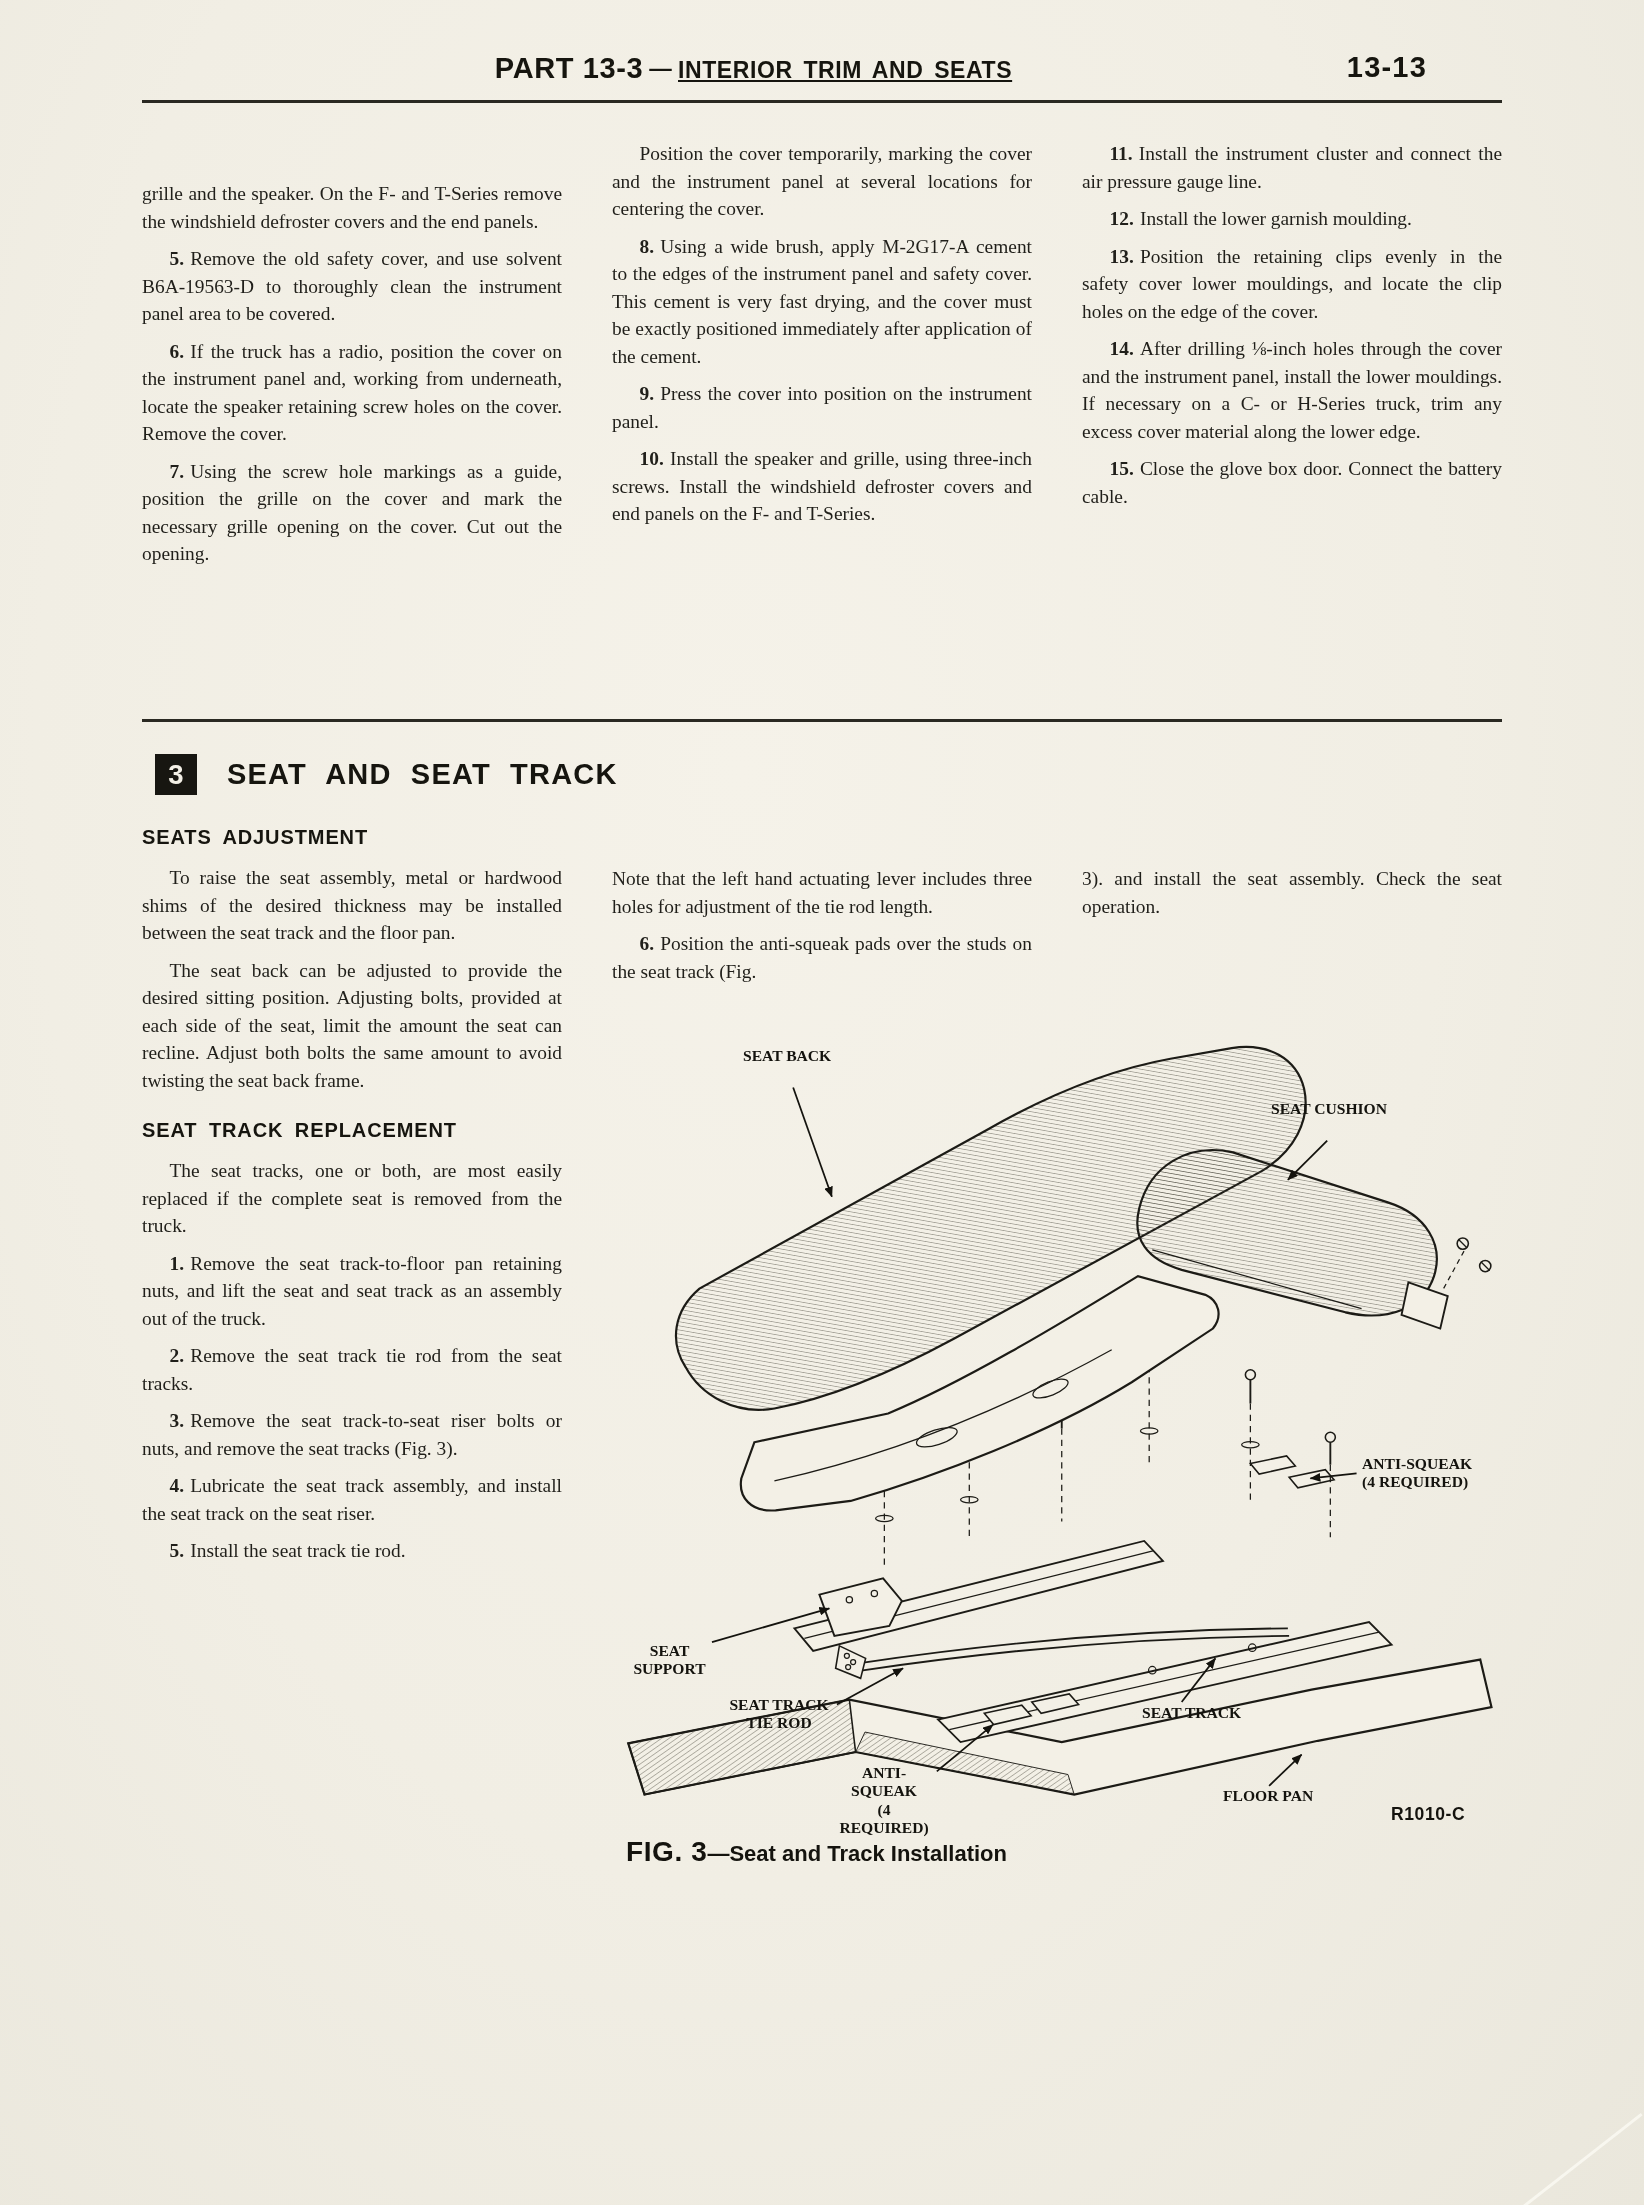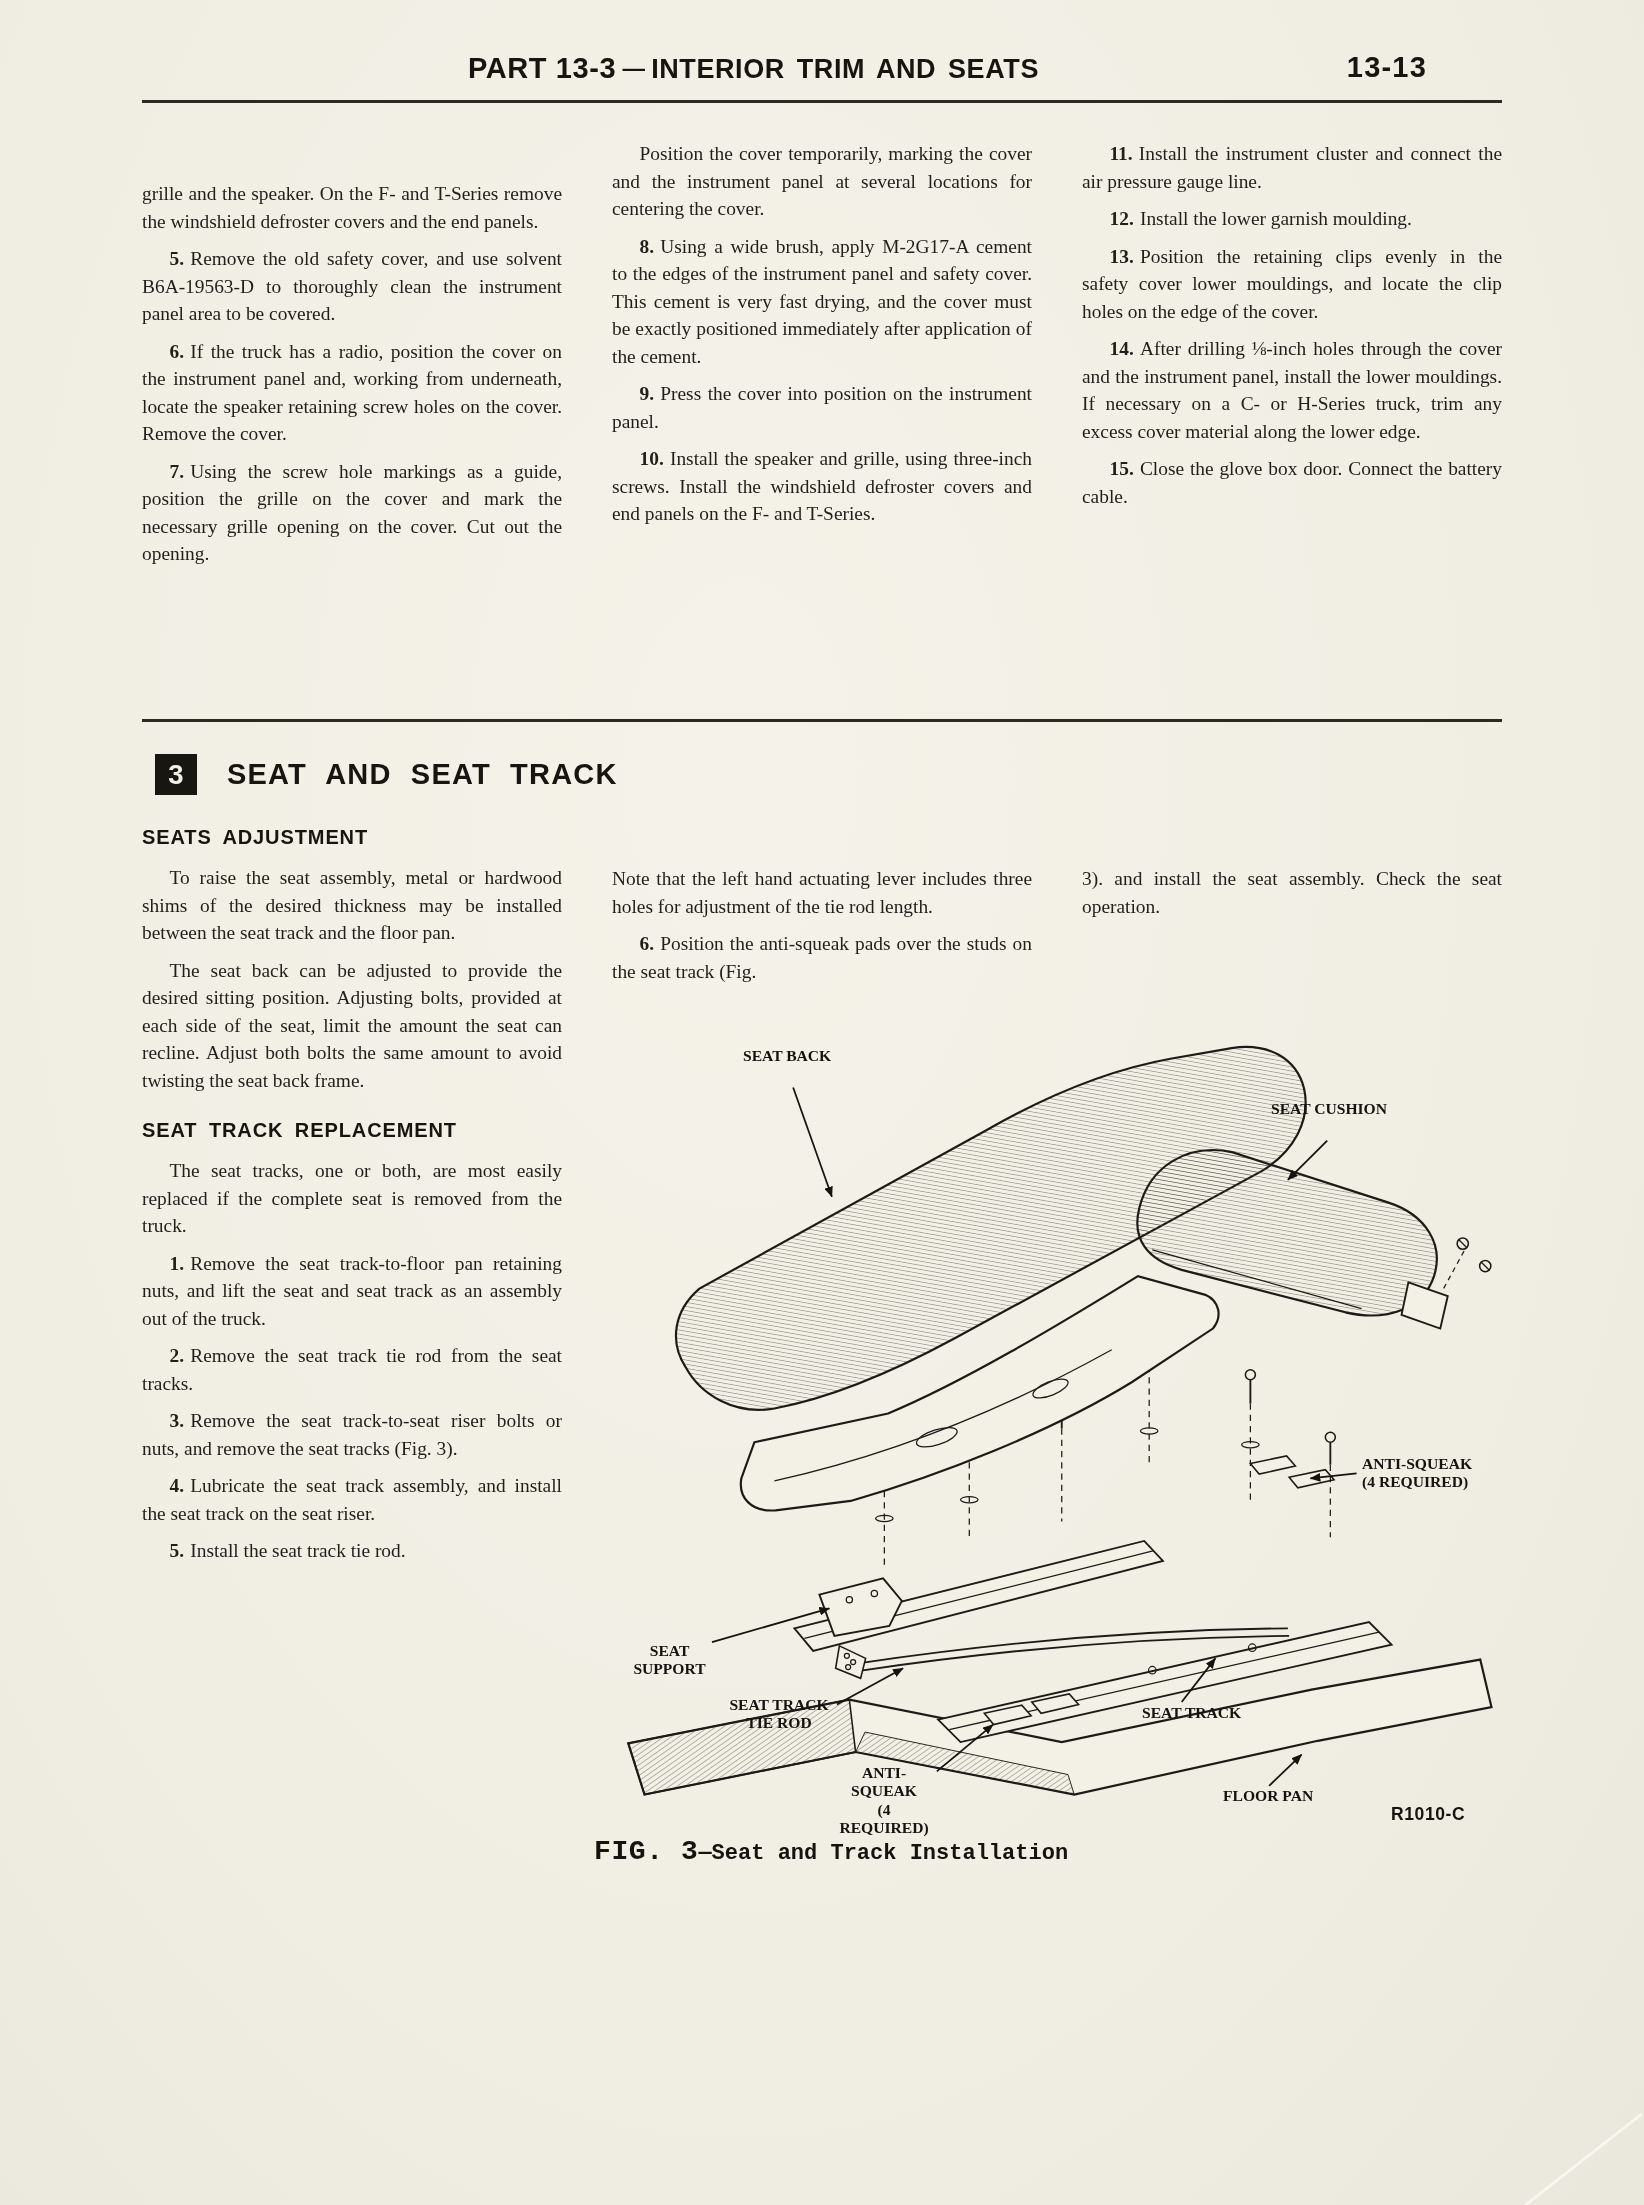--- a/index.html
+++ b/index.html
@@ -17,21 +17,21 @@
 
   
   .page-header { position: absolute; left: 142px; top: 52px; width: 1360px; height: 37px; }
   .header-title {
     position: absolute; left: 0; right: 137px; text-align: center;
     font-family: "Liberation Sans", sans-serif; font-weight: bold; color: #16150f;
     white-space: nowrap;
   }
   .hdr-part { font-size: 29px; letter-spacing: 0.6px; }
   .hdr-sep  { font-size: 22.5px; position: relative; top: -2.5px; margin: 0 6.2px; }
-  .hdr-title{ font-size: 27px; letter-spacing: 0.6px; word-spacing: 3.7px; }
+  .hdr-title{ font-size: 23px; letter-spacing: 0.6px; word-spacing: 3.7px; text-decoration: underline; }
   .hdr-page-num {
     position: absolute; right: 75px; top: -1.2px;
     font-family: "Liberation Sans", sans-serif; font-weight: bold;
     font-size: 29px; letter-spacing: 1.2px; color: #16150f;
   }
   .rule { position: absolute; left: 142px; width: 1360px; height: 3.1px; background: #2a2922; }
   .rule-top { top: 100px; }
   .rule-mid { top: 719px; }
 
   
@@ -82,22 +82,22 @@
     font-family: Liberation Serif, serif; font-weight: bold;
     font-size: 15.6px; line-height: 1.18; color: #14130e; white-space: pre-line;
   }
   .ta-c { text-align: center; }
   .fig-ref {
     position: absolute; left: 804px; top: 804px;
     font-family: "Liberation Sans", sans-serif; font-weight: bold;
     font-size: 17.5px; letter-spacing: 0.6px; color: #14130e;
   }
   .fig-caption {
-    position: absolute; left: 594px; top: 1836px;
-    font-family: Liberation Mono, monospace; font-weight: bold; color: #14130e;
+    position: absolute; left: 626px; top: 1836px;
+    font-family: Liberation Sans, sans-serif; font-weight: bold; color: #14130e;
     white-space: nowrap;
   }
   .cap-fig { font-size: 28px; letter-spacing: 0.6px; }
   .cap-title { font-size: 22px; }
 
   .scan-artifact {
     position: absolute; right: -19px; bottom: 25px; width: 212px; height: 2.5px;
     background: #fbfaf4; transform: rotate(-38deg); opacity: .8;
   }
 </style>

